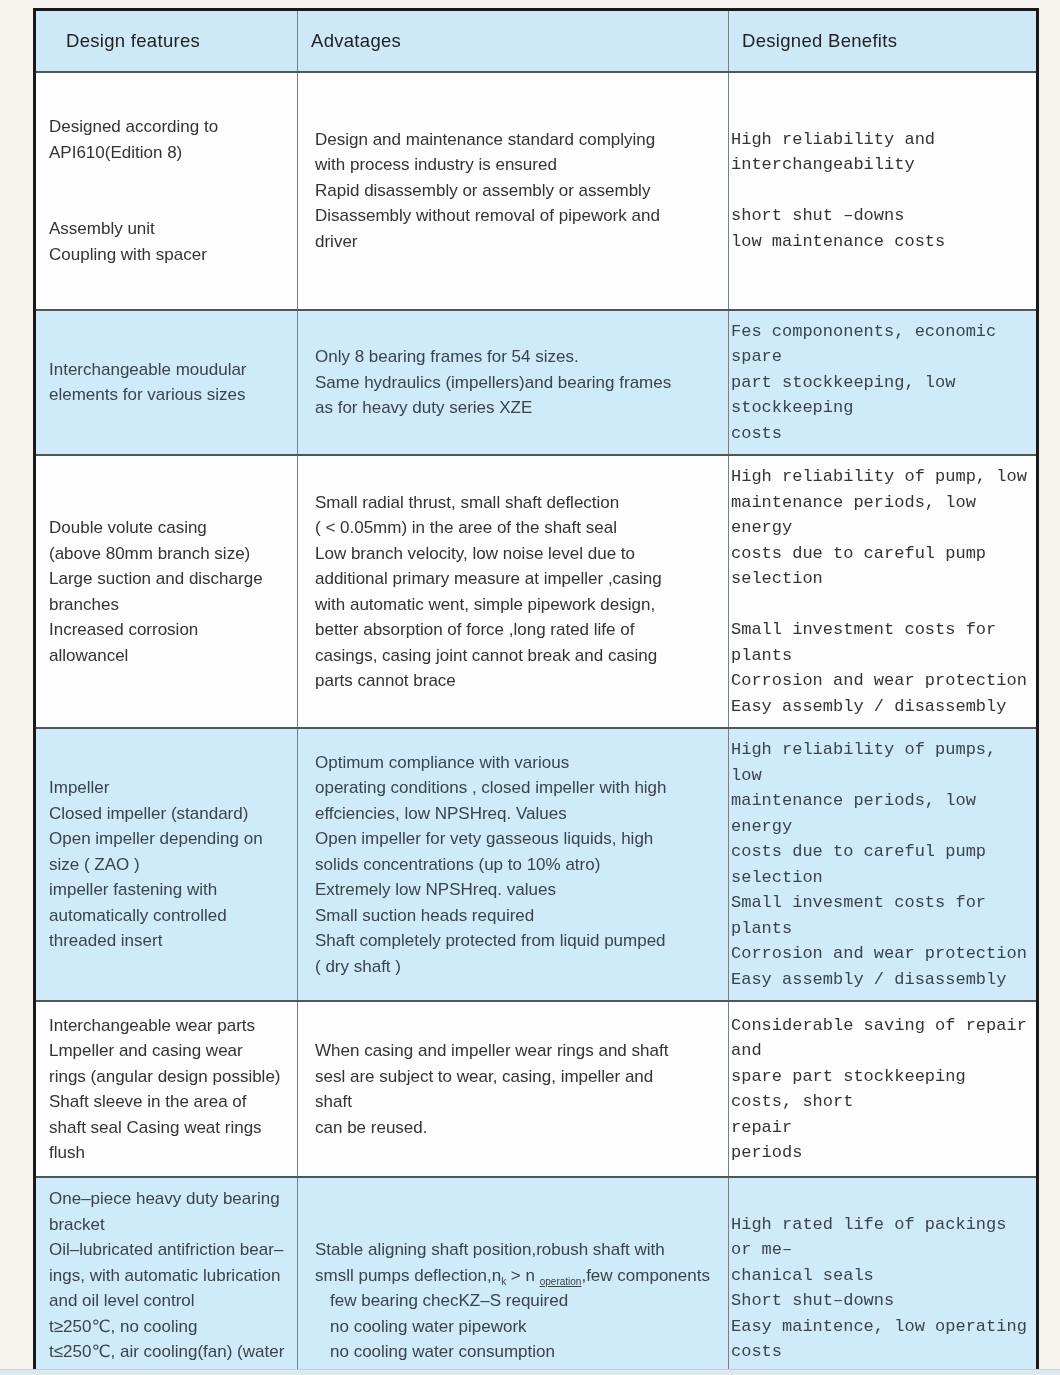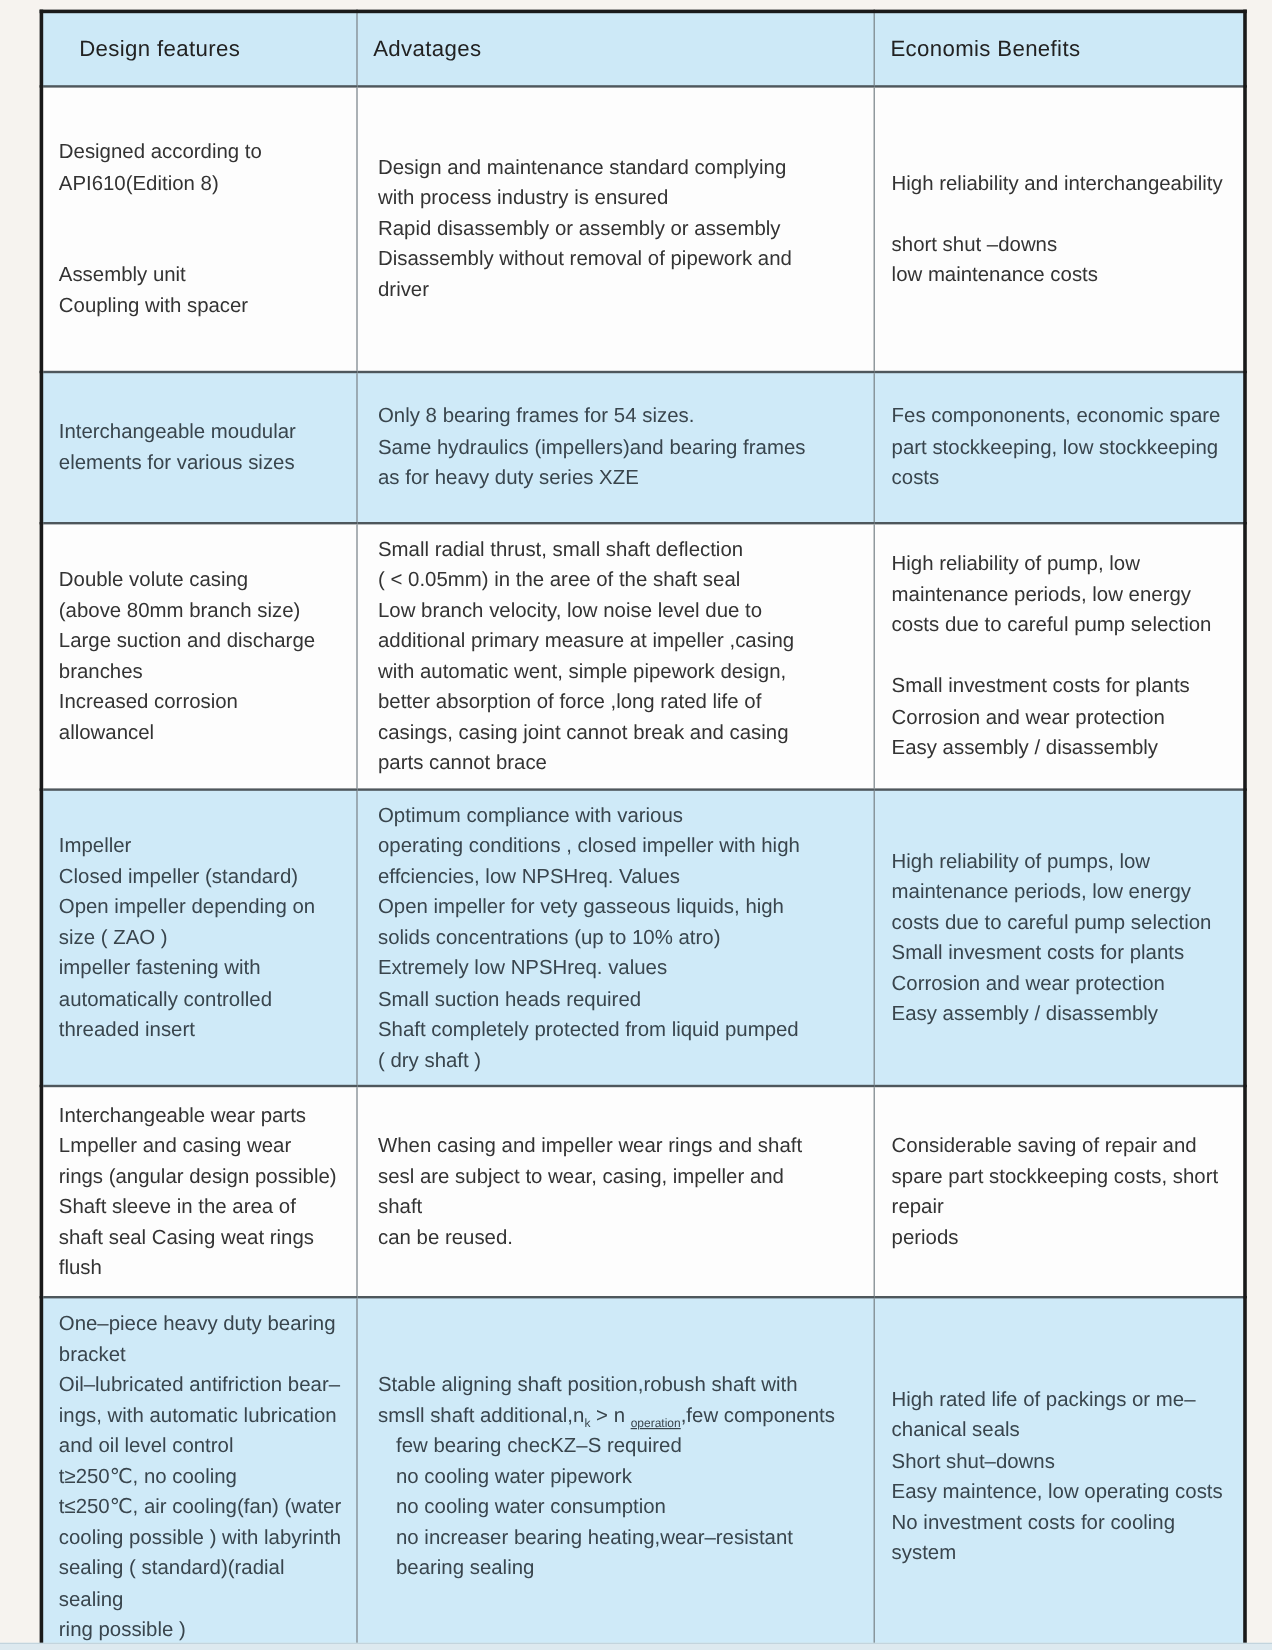--- a/index.html
+++ b/index.html
@@ -33,21 +33,21 @@
   td[data-bind-lines]{white-space:pre-line;}
   tr.header-row th{
     background:var(--header_bg);
     font-size:18.5px;letter-spacing:.3px;color:#222;
     height:62px;
   }
   th.h1{text-align:left;padding-left:30px;margin-left:24px;}
   th.h2,th.h3{}
   tr.shaded td{background:var(--shaded_row_bg);color:var(--text_blue);}
   td.col2{padding-left:17px;}
-  td.col3{padding-left:14px;padding-right:4px;}
+  td.col3{padding-left:2px;padding-right:4px;font-family:Liberation Mono, monospace;}
   tr.r1{height:238px;} tr.r2{height:126px;} tr.r3{height:202px;}
   tr.r4{height:229px;} tr.r5{height:176px;} tr.r6{height:245px;} tr.r7{height:122px;}
   .adv-special div{white-space:normal;}
   .adv-special div.lines{white-space:pre-line;margin-left:15px;}
   sub.s1{font-size:10px;line-height:0;}
   sub.s2{font-size:10px;line-height:0;letter-spacing:0;text-decoration:underline;}
   .bottom-strip{
     position:absolute;left:0;bottom:0;width:1060px;height:6px;
     background:#dde9ef;border-top:1px solid #c3d4dd;
   }
@@ -59,21 +59,21 @@
   <table class="pump-table">
     <colgroup>
         <col class="c1">
         <col class="c2">
         <col class="c3">
       </colgroup>
     <thead>
       <tr class="header-row">
         <th class="h1" data-bind="table.headers.0">Design features</th>
         <th class="h2" data-bind="table.headers.1">Advatages</th>
-        <th class="h3" data-bind="table.headers.2">Economis Benefits</th>
+        <th class="h3" data-bind="table.headers.2">Designed Benefits</th>
       </tr>
     </thead>
     <tbody>
       <tr class="r1">
         <td class="col1" data-bind-lines="table.rows.0.features">Designed according to
 API610(Edition 8)
 
 
 Assembly unit
 Coupling  with spacer</td>
@@ -166,21 +166,21 @@
 Oil–lubricated antifriction bear–
 ings, with automatic lubrication
 and oil level control
 t≥250℃, no cooling
 t≤250℃, air cooling(fan) (water
 cooling possible ) with labyrinth
 sealing ( standard)(radial sealing
 ring possible )</td>
         <td class="col2 adv-special">
           <div data-bind="table.rows.5.advantages.line1">Stable aligning shaft position,robush shaft with</div>
-          <div><span data-bind="table.rows.5.advantages.line2.pre">smsll shaft additional,n</span><sub class="s1" data-bind="table.rows.5.advantages.line2.sub1">k</sub><span data-bind="table.rows.5.advantages.line2.mid"> &gt; n </span><sub class="s2" data-bind="table.rows.5.advantages.line2.sub2">operation</sub><span data-bind="table.rows.5.advantages.line2.post">,few components</span></div>
+          <div><span data-bind="table.rows.5.advantages.line2.pre">smsll pumps deflection,n</span><sub class="s1" data-bind="table.rows.5.advantages.line2.sub1">k</sub><span data-bind="table.rows.5.advantages.line2.mid"> &gt; n </span><sub class="s2" data-bind="table.rows.5.advantages.line2.sub2">operation</sub><span data-bind="table.rows.5.advantages.line2.post">,few components</span></div>
           <div class="lines" data-bind-lines="table.rows.5.advantages.rest">few bearing checKZ–S required
 no cooling water pipework
 no cooling water consumption
 no increaser bearing heating,wear–resistant
 bearing sealing</div>
         </td>
         <td class="col3" data-bind-lines="table.rows.5.benefits">High rated life of packings or me–
 chanical seals
 Short shut–downs
 Easy maintence, low operating costs

